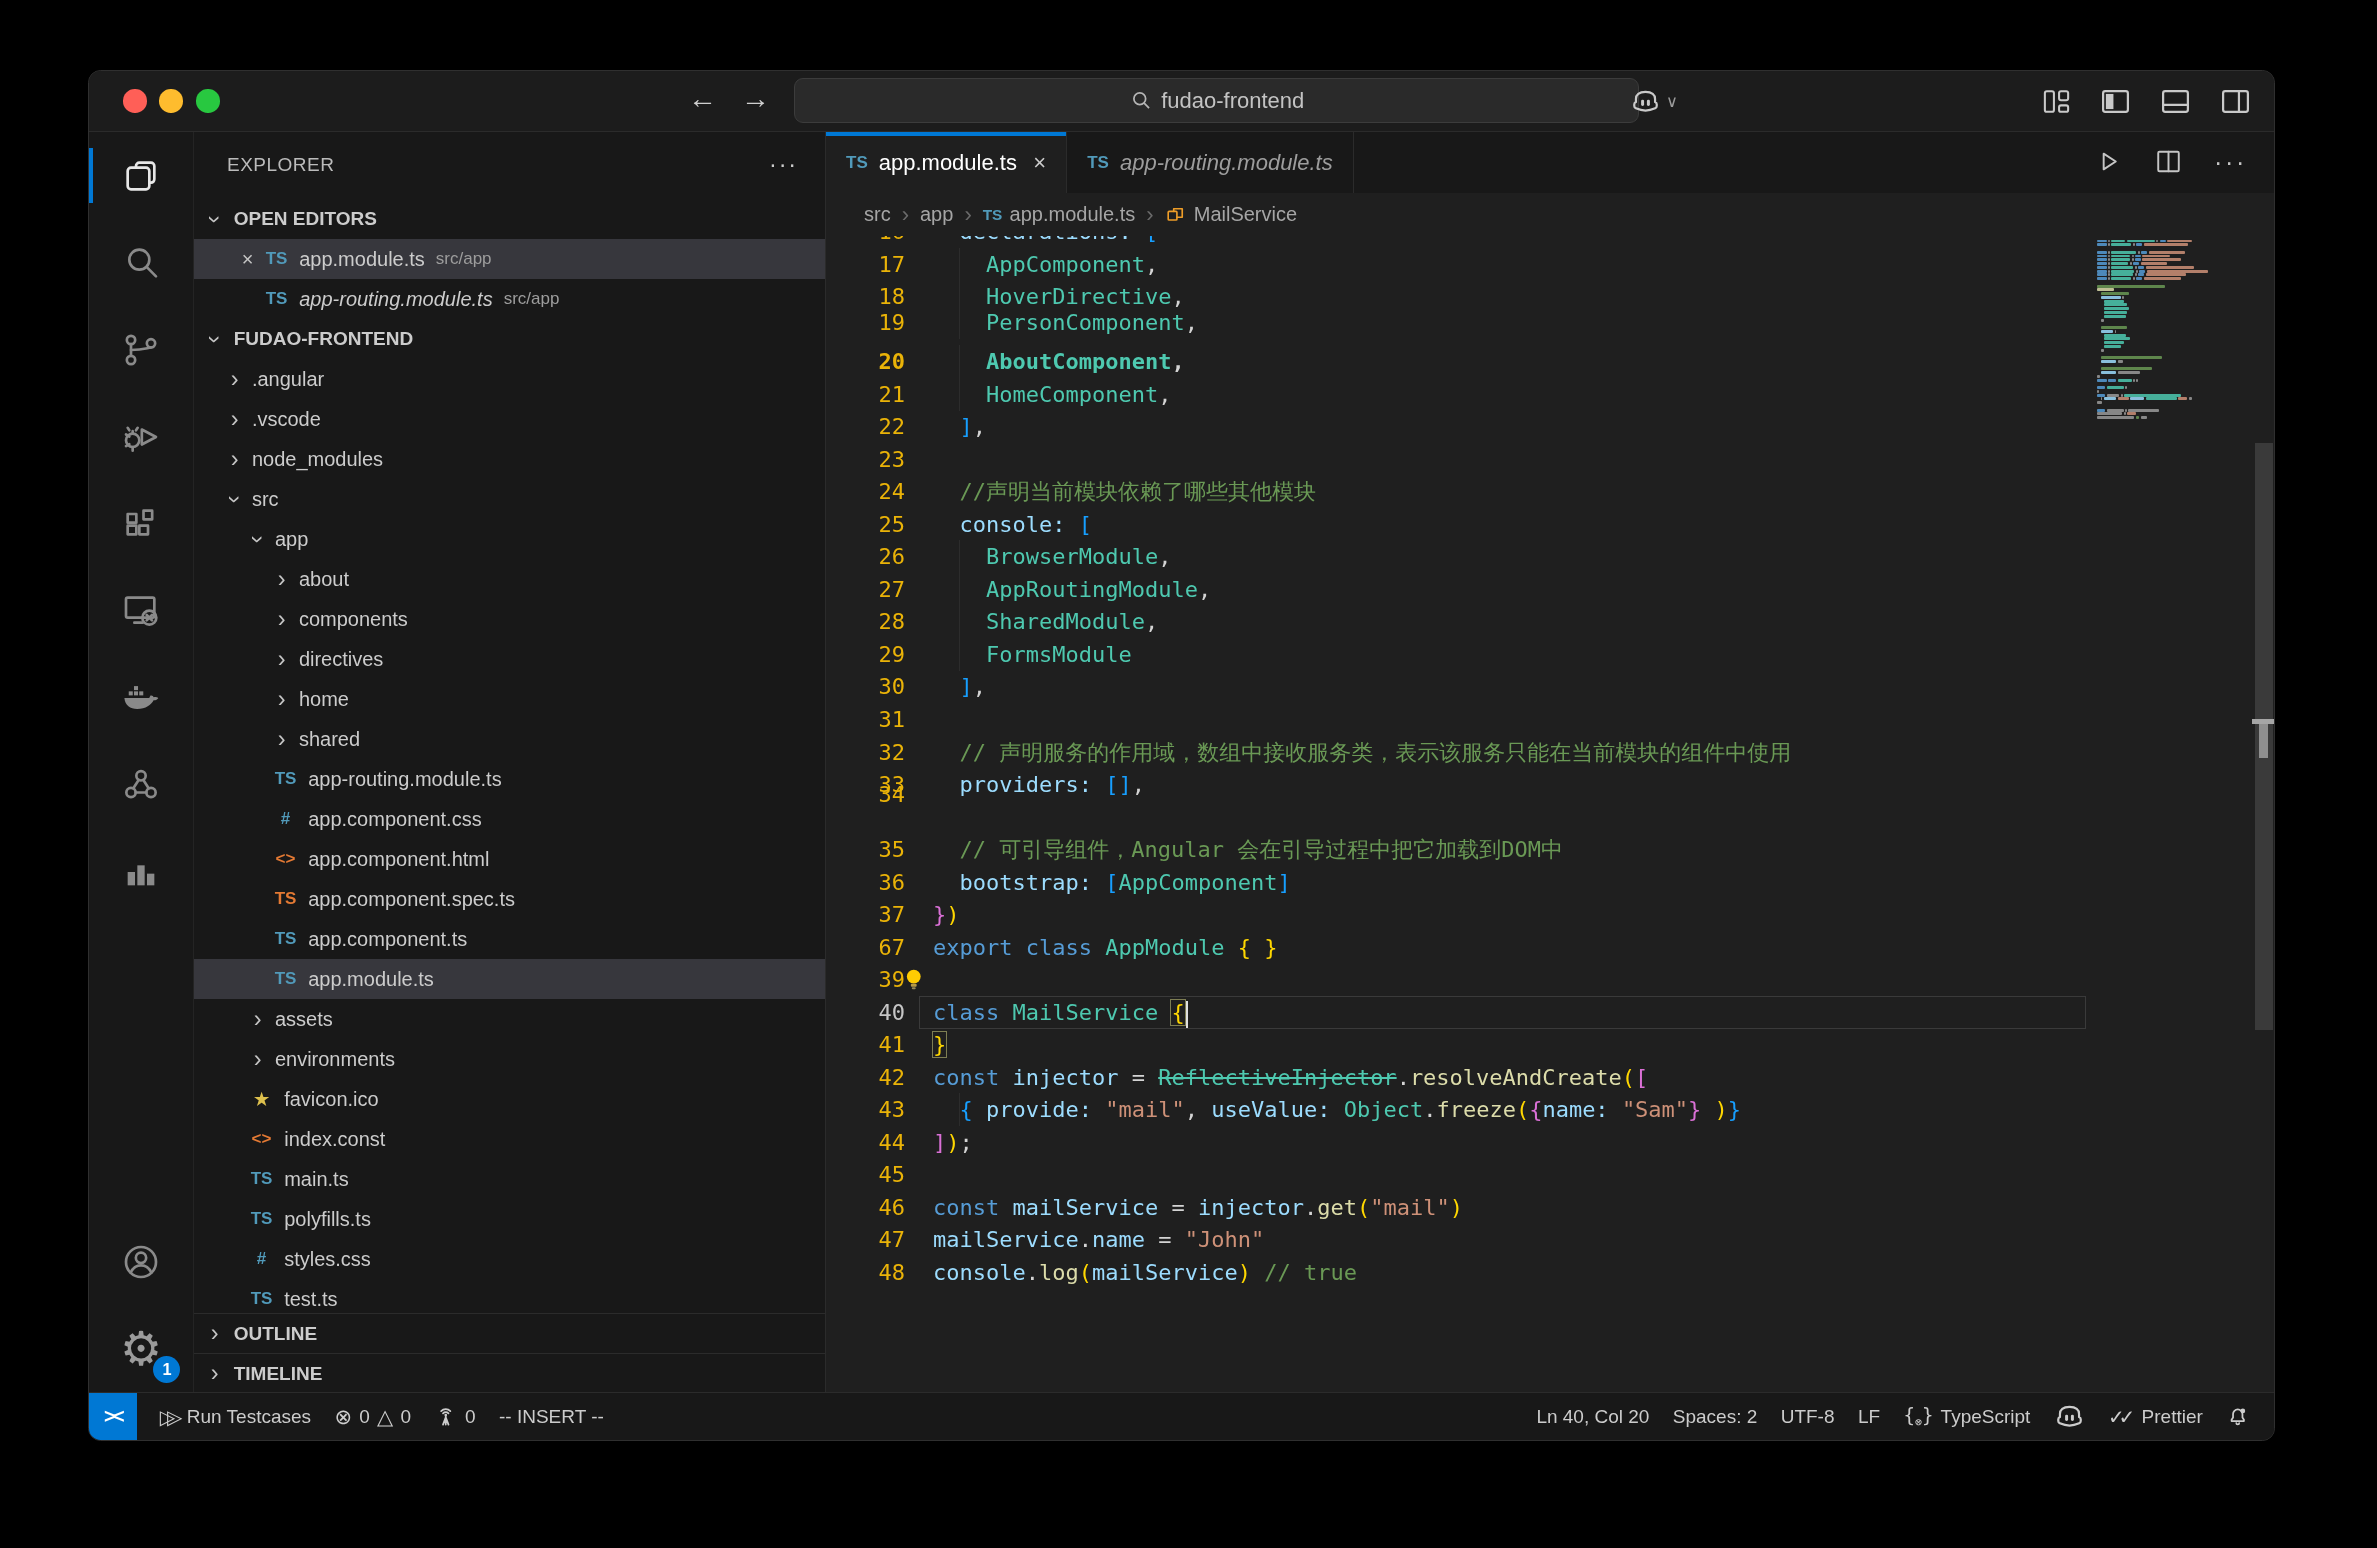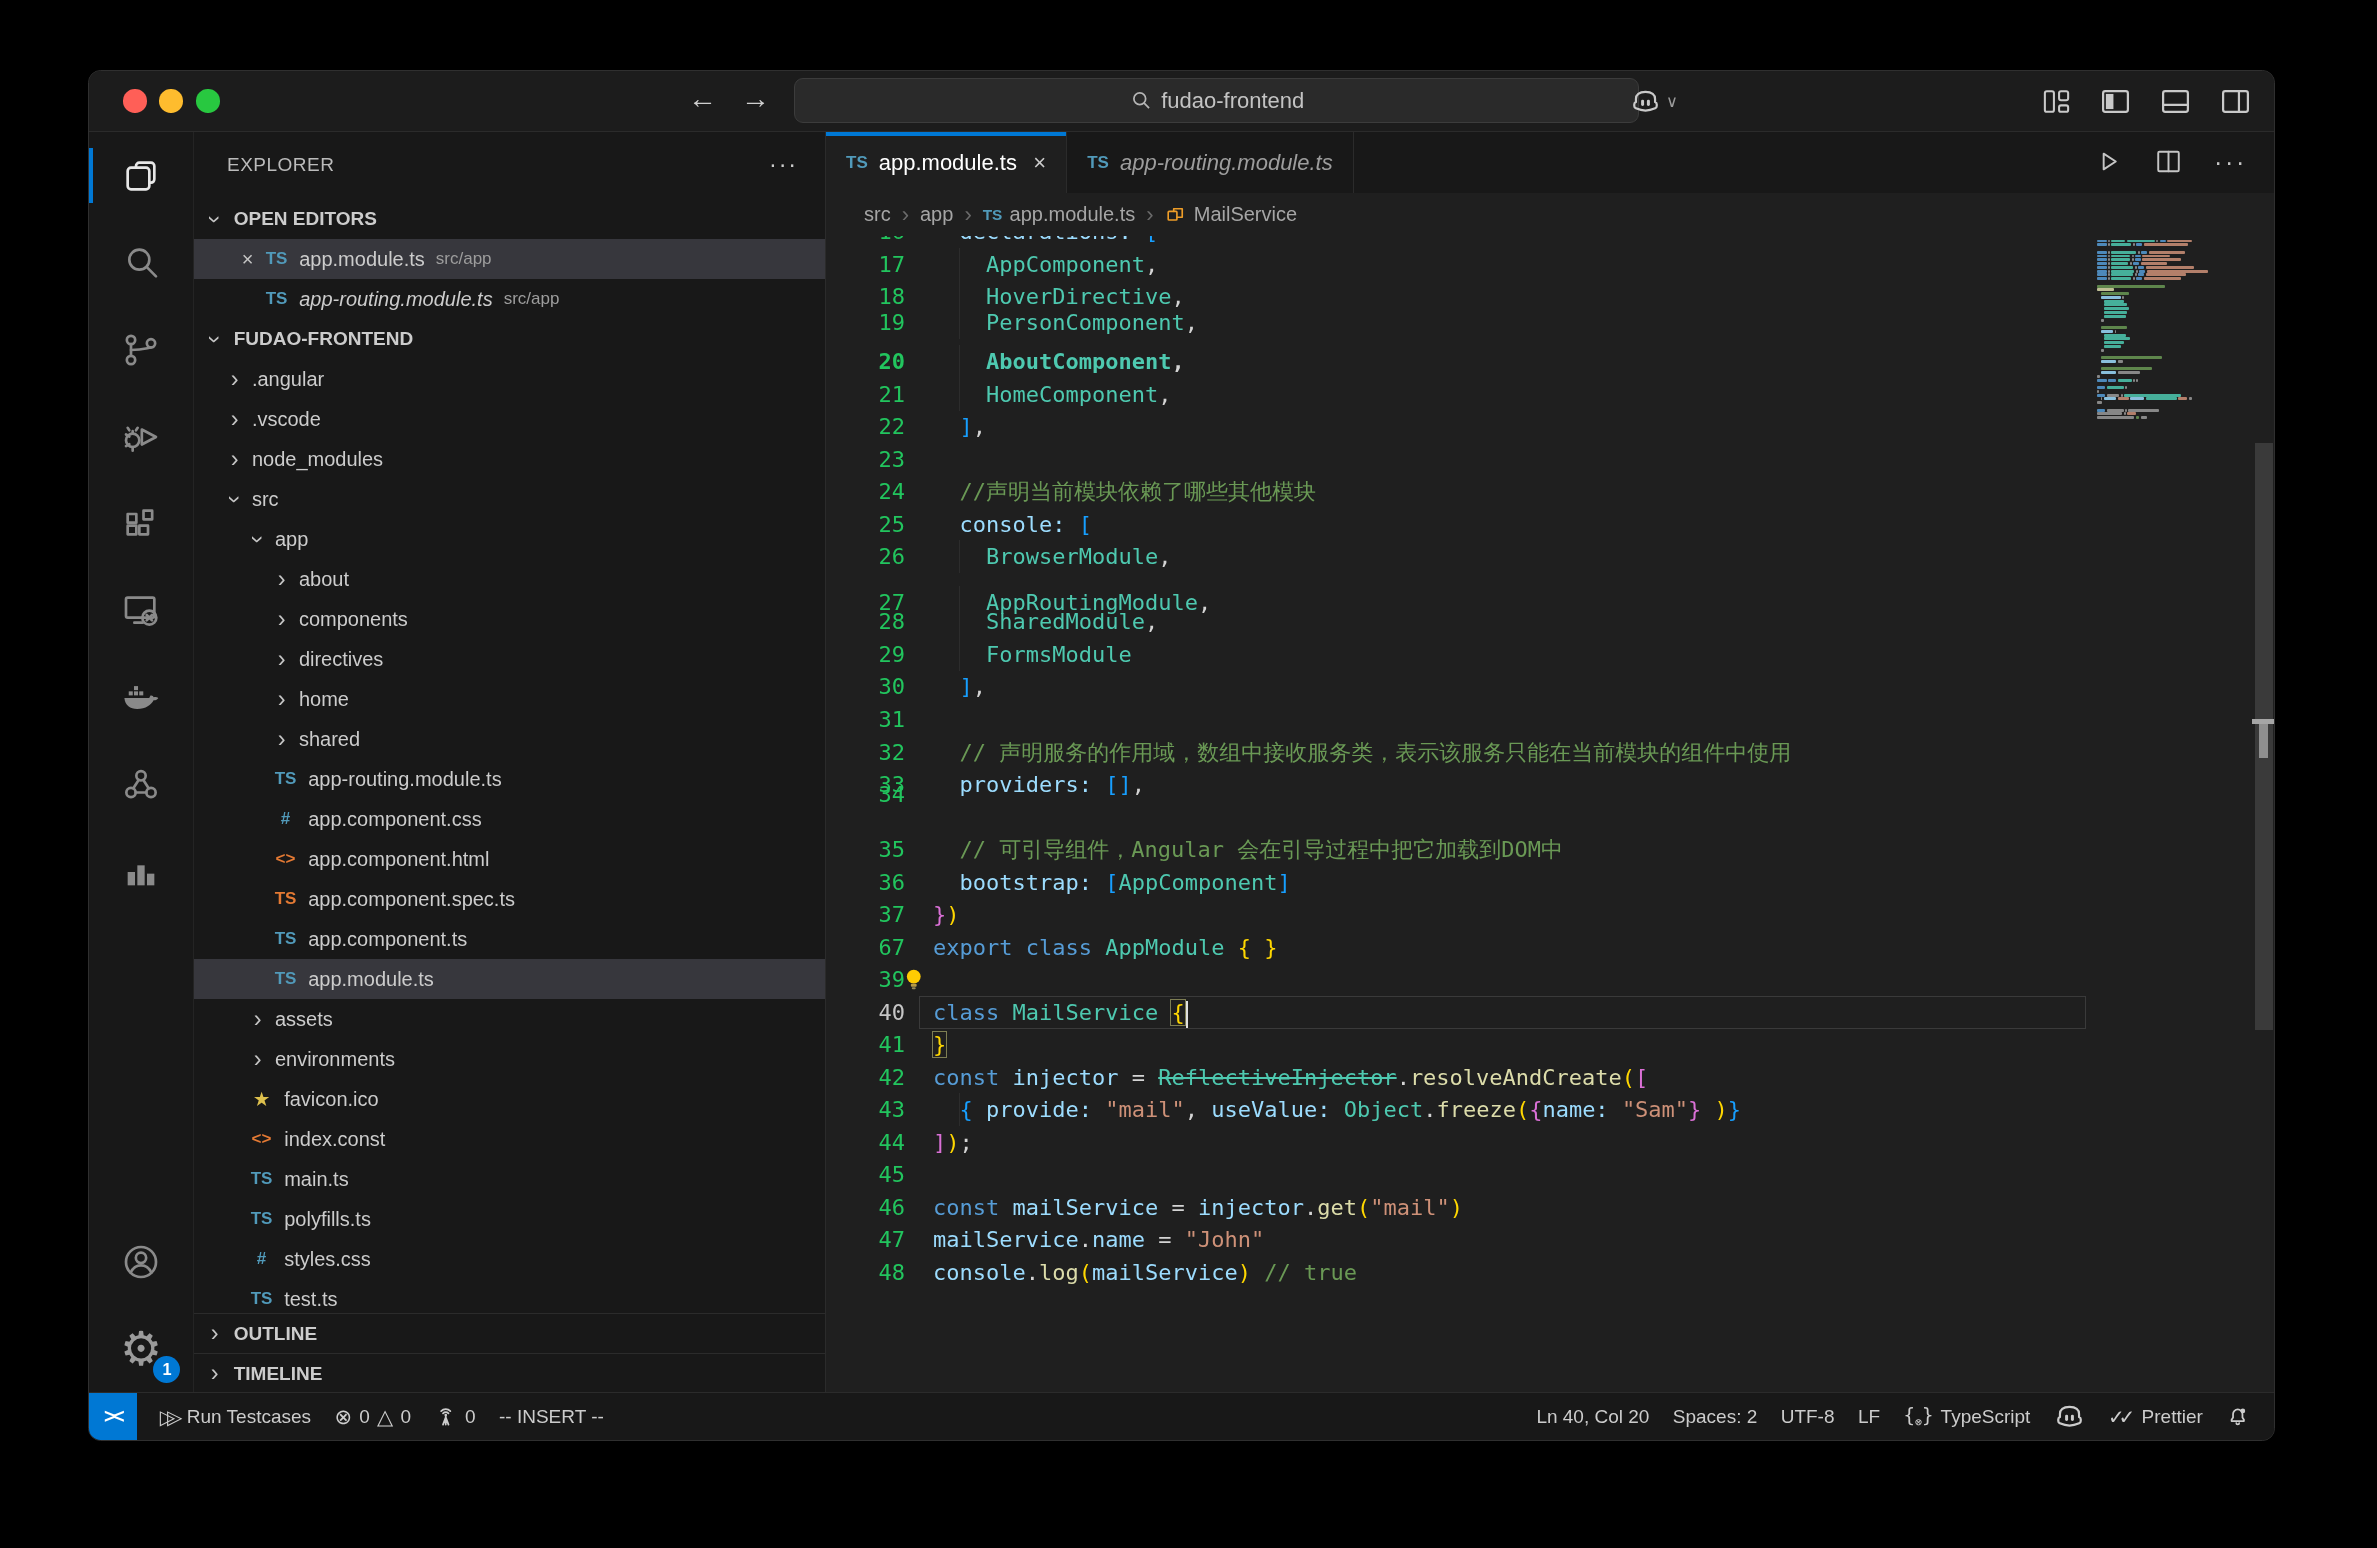--- a/index.html
+++ b/index.html
@@ -59,21 +59,21 @@
   .tab .closex { font-size:22px; color:#cccccc; margin-left:5.4px; }
   .tab-actions { position:absolute; right:27px; top:0; height:61px; display:flex; align-items:center; gap:31px; color:#c5c5c5; }
   .breadcrumbs { height:43px; display:flex; align-items:center; padding-left:38px; gap:11px;
                  font-size:20px; color:#a5a5a5; background:#1f1f1f; flex:none; }
   .breadcrumbs .sep { color:#6a6a6a; font-size:22px; }
   .breadcrumbs .ficon { font-weight:700; font-size:15.4px; }
   .code-region { flex:1; display:flex; min-height:0; position:relative; }
   .code-pane { width:1266px; position:relative; overflow:hidden; flex:none;
                font-family:"DejaVu Sans Mono", monospace; font-size:22px; }
   .cline { position:absolute; left:0; right:0; height:33px; line-height:33px; white-space:pre; }
-  .cline .num { position:absolute; left:0; width:79px; text-align:right; color:#22c55e; }
+  .cline .num { position:absolute; left:0; width:79px; text-align:right; color:#eab308; }
   .cline .num.curnum { color:#c6c6c6; }
   .cline .txt { position:absolute; left:107px; }
   .guide { position:absolute; left:133px; top:0; height:33px; border-left:1.8px solid #2c2c2c; }
   .curline-box { position:absolute; left:93px; width:1167px; height:33px; border:1.8px solid #3a3a3a; }
   .cursor { display:inline-block; width:2.7px; height:27px; background:#e0e0e0; vertical-align:middle; margin-left:0.9px; }
   .boxed { outline:1.8px solid #7e7e53; outline-offset:-0.9px; }
   .c-kw{color:#569CD6}.c-var{color:#9CDCFE}.c-typ{color:#4EC9B0}.c-fn{color:#DCDCAA}
   .c-str{color:#CE9178}.c-com{color:#6A9955}.c-pun{color:#D4D4D4}
   .c-b1{color:#FFD700}.c-b2{color:#DA70D6}.c-b3{color:#179FFF}
   .c-dep{color:#4EC9B0;text-decoration:line-through}
@@ -465,21 +465,21 @@
               <div class="cline" style="top: 11.7px;"><span class="num">17</span><span class="guide"></span><span class="txt"><span class="c-pun">    </span><span class="c-typ">AppComponent</span><span class="c-pun">,</span></span></div>
               <div class="cline" style="top: 44px;"><span class="num">18</span><span class="guide"></span><span class="txt"><span class="c-pun">    </span><span class="c-typ">HoverDirective</span><span class="c-pun">,</span></span></div>
               <div class="cline" style="top: 70px;"><span class="num">19</span><span class="guide"></span><span class="txt"><span class="c-pun">    </span><span class="c-typ">PersonComponent</span><span class="c-pun">,</span></span></div>
               <div class="cline" style="top: 109px; font-weight: bold;"><span class="num">20</span><span class="guide"></span><span class="txt"><span class="c-pun">    </span><span class="c-typ">AboutComponent</span><span class="c-pun">,</span></span></div>
               <div class="cline" style="top: 142px;"><span class="num">21</span><span class="guide"></span><span class="txt"><span class="c-pun">    </span><span class="c-typ">HomeComponent</span><span class="c-pun">,</span></span></div>
               <div class="cline" style="top: 174px;"><span class="num">22</span><span class="txt"><span class="c-pun">  </span><span class="c-b3">]</span><span class="c-pun">,</span></span></div>
               <div class="cline" style="top: 207px;"><span class="num">23</span><span class="txt"></span></div>
               <div class="cline" style="top: 239px;"><span class="num">24</span><span class="txt"><span class="c-pun">  </span><span class="c-com">//声明当前模块依赖了哪些其他模块</span></span></div>
               <div class="cline" style="top: 272px;"><span class="num">25</span><span class="txt"><span class="c-pun">  </span><span class="c-var">console:</span><span class="c-pun"> </span><span class="c-b3">[</span></span></div>
               <div class="cline" style="top: 304px;"><span class="num">26</span><span class="guide"></span><span class="txt"><span class="c-pun">    </span><span class="c-typ">BrowserModule</span><span class="c-pun">,</span></span></div>
-              <div class="cline" style="top: 350px;"><span class="num">27</span><span class="guide"></span><span class="txt"><span class="c-pun">    </span><span class="c-typ">AppRoutingModule</span><span class="c-pun">,</span></span></div>
+              <div class="cline" style="top: 337px;"><span class="num">27</span><span class="guide"></span><span class="txt"><span class="c-pun">    </span><span class="c-typ">AppRoutingModule</span><span class="c-pun">,</span></span></div>
               <div class="cline" style="top: 369px;"><span class="num">28</span><span class="guide"></span><span class="txt"><span class="c-pun">    </span><span class="c-typ">SharedModule</span><span class="c-pun">,</span></span></div>
               <div class="cline" style="top: 402px;"><span class="num">29</span><span class="guide"></span><span class="txt"><span class="c-pun">    </span><span class="c-typ">FormsModule</span></span></div>
               <div class="cline" style="top: 434px;"><span class="num">30</span><span class="txt"><span class="c-pun">  </span><span class="c-b3">]</span><span class="c-pun">,</span></span></div>
               <div class="cline" style="top: 467px;"><span class="num">31</span><span class="txt"></span></div>
               <div class="cline" style="top: 500px;"><span class="num">32</span><span class="txt"><span class="c-pun">  </span><span class="c-com">// 声明服务的作用域，数组中接收服务类，表示该服务只能在当前模块的组件中使用</span></span></div>
               <div class="cline" style="top: 532px;"><span class="num">33</span><span class="txt"><span class="c-pun">  </span><span class="c-var">providers:</span><span class="c-pun"> </span><span class="c-b3">[]</span><span class="c-pun">,</span></span></div>
               <div class="cline" style="top: 542px;"><span class="num">34</span><span class="txt"></span></div>
               <div class="cline" style="top: 597px;"><span class="num">35</span><span class="txt"><span class="c-pun">  </span><span class="c-com">// 可引导组件，Angular 会在引导过程中把它加载到DOM中</span></span></div>
               <div class="cline" style="top: 630px;"><span class="num">36</span><span class="txt"><span class="c-pun">  </span><span class="c-var">bootstrap:</span><span class="c-pun"> </span><span class="c-b3">[</span><span class="c-typ">AppComponent</span><span class="c-b3">]</span></span></div>
               <div class="cline" style="top: 662px;"><span class="num">37</span><span class="txt"><span class="c-b2">}</span><span class="c-b1">)</span></span></div>

